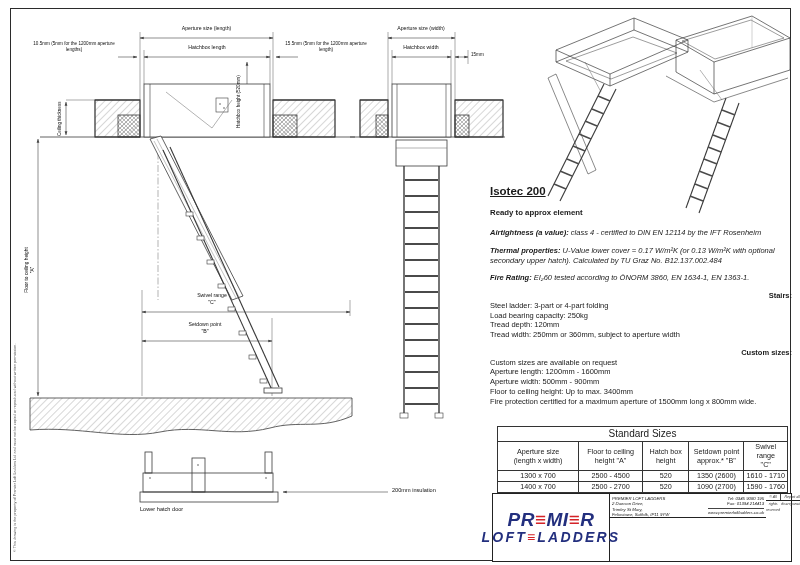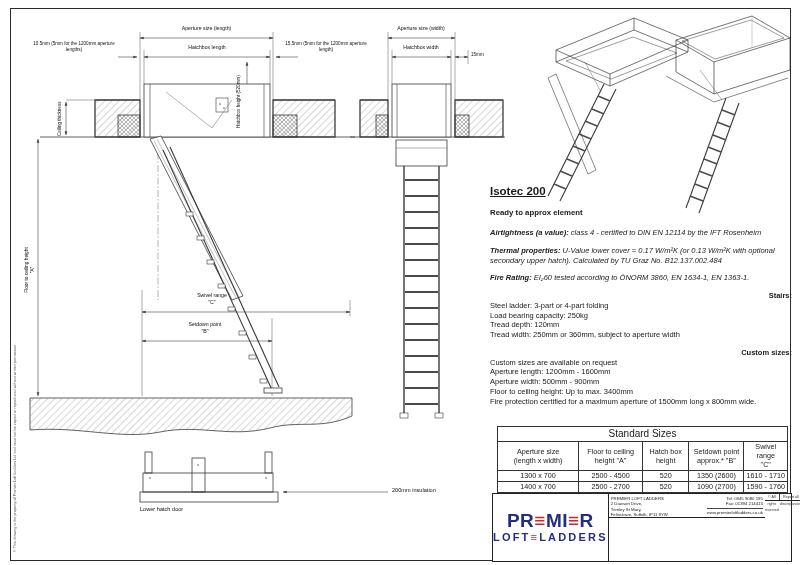--- a/index.html
+++ b/index.html
@@ -31,25 +31,25 @@
 
   
   #sizes-table { position:absolute; left:497px; top:426px; width:291px; border-collapse:collapse;
     font-size:7.2px; text-align:center; table-layout:fixed; }
   #sizes-table td, #sizes-table th { border:0.7px solid #333; padding:0.5px 1px; font-weight:normal; line-height:1.25; }
   #sizes-table .cap { font-size:10px; }
   #sizes-table .foot { font-size:5.8px; }
 
   
   #titleblock { position:absolute; left:492px; top:493px; width:300px; height:69px; border:1px solid #222;
-    box-sizing:border-box; display:flex; background:#fff; }
+    box-sizing:border-box; display:flex; background:#fff;font-style:italic; }
   .tb-logo { width:117px; border-right:1px solid #222; display:flex; flex-direction:column;
     align-items:center; justify-content:center; box-sizing:border-box; }
   .logo-l1 { font-size:19px; font-weight:bold; color:#232f7e; letter-spacing:0.5px; line-height:0.95; }
-  .logo-l2 { font-size:11px; font-weight:bold; color:#232f7e; letter-spacing:2.2px; line-height:1; margin-top:1px; }
+  .logo-l2 { font-size:14px; font-weight:bold; color:#232f7e; letter-spacing:2.2px; line-height:1; margin-top:1px; }
   .lg-eq { color:#d42328; }
   .tb-right { flex:1; display:flex; flex-direction:row; box-sizing:border-box; }
   .tb-r1 { height:24px; display:flex; border-bottom:1px solid #222; box-sizing:border-box; }
   .tb-addr { width:92px; padding:1.5px 2px; font-size:4.3px; line-height:1.3; }
   .tb-contact { flex:1; text-align:right; padding:1.5px 2px; font-size:4.3px; line-height:1.3;
     display:flex; flex-direction:column; }
   .tb-web { margin-top:auto; border-top:0.6px solid #444; padding-top:1px; }
   .tb-r2 { height:7px; display:flex; border-bottom:1px solid #222; font-size:3.6px; line-height:6.5px;
     color:#333; box-sizing:border-box; }
   .tb-r2 div { flex:1; text-align:center; }

